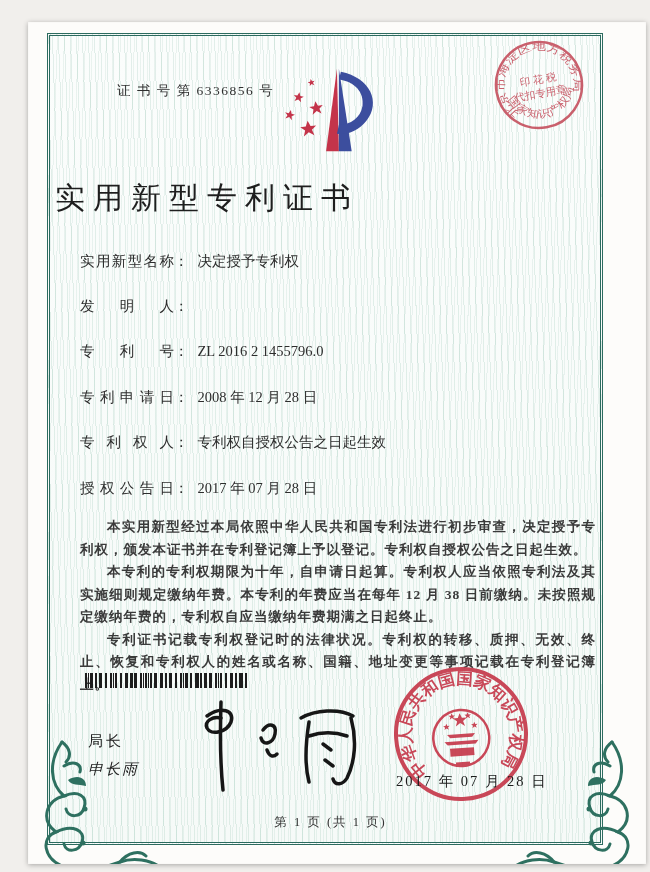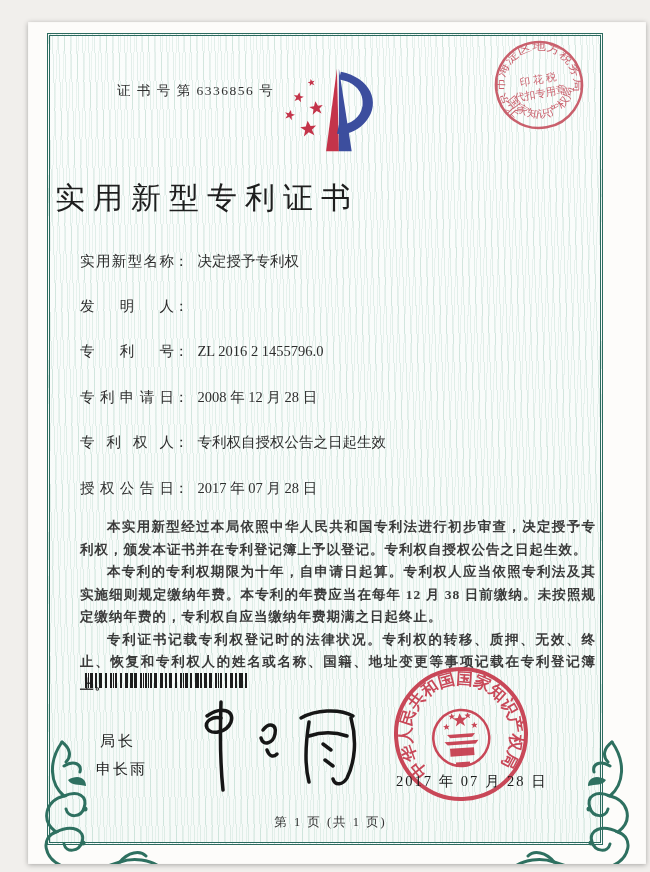--- a/index.html
+++ b/index.html
@@ -46,22 +46,22 @@
     text-align:justify;color:#3a3a3a;
   }
   .body-text p{margin:0;text-indent:2em;font-weight:bold;}
   .barcode{
     position:absolute;left:57px;top:651px;width:162px;height:15px;z-index:3;
     background:
       repeating-linear-gradient(90deg,#1d1d1d 0 2px,transparent 2px 5px),
       repeating-linear-gradient(90deg,#1d1d1d 0 1px,transparent 1px 7px),
       repeating-linear-gradient(90deg,transparent 0 3px,#1d1d1d 3px 4px,transparent 4px 11px);
   }
-  .signer-title{position:absolute;left:60px;top:710px;font-size:15px;letter-spacing:3px;color:#222;z-index:3;padding-left:12px;}
-  .signer-name{position:absolute;left:68px;top:738px;font-size:15px;letter-spacing:2px;color:#222;z-index:3;}
+  .signer-title{position:absolute;left:60px;top:710px;font-size:15px;letter-spacing:3px;color:#222;z-index:3;}
+  .signer-name{position:absolute;left:60px;top:738px;font-size:15px;letter-spacing:2px;color:#222;z-index:3;font-style:italic;}
   .signature{position:absolute;left:135px;top:670px;z-index:4;}
   .issuer-seal{position:absolute;left:363px;top:642px;z-index:4;transform:rotate(-4deg);opacity:.92;}
   .seal-date{
     position:absolute;left:368px;top:750px;z-index:5;font-size:14.5px;
     letter-spacing:2px;color:#1c1c1c;
   }
   .tax-stamp{position:absolute;left:463px;top:15px;z-index:4;transform:rotate(-10deg);opacity:.9;}
   .page-footer{
     position:absolute;left:19px;top:792px;width:567px;text-align:center;
     font-size:12.5px;letter-spacing:2px;color:#333;z-index:3;

